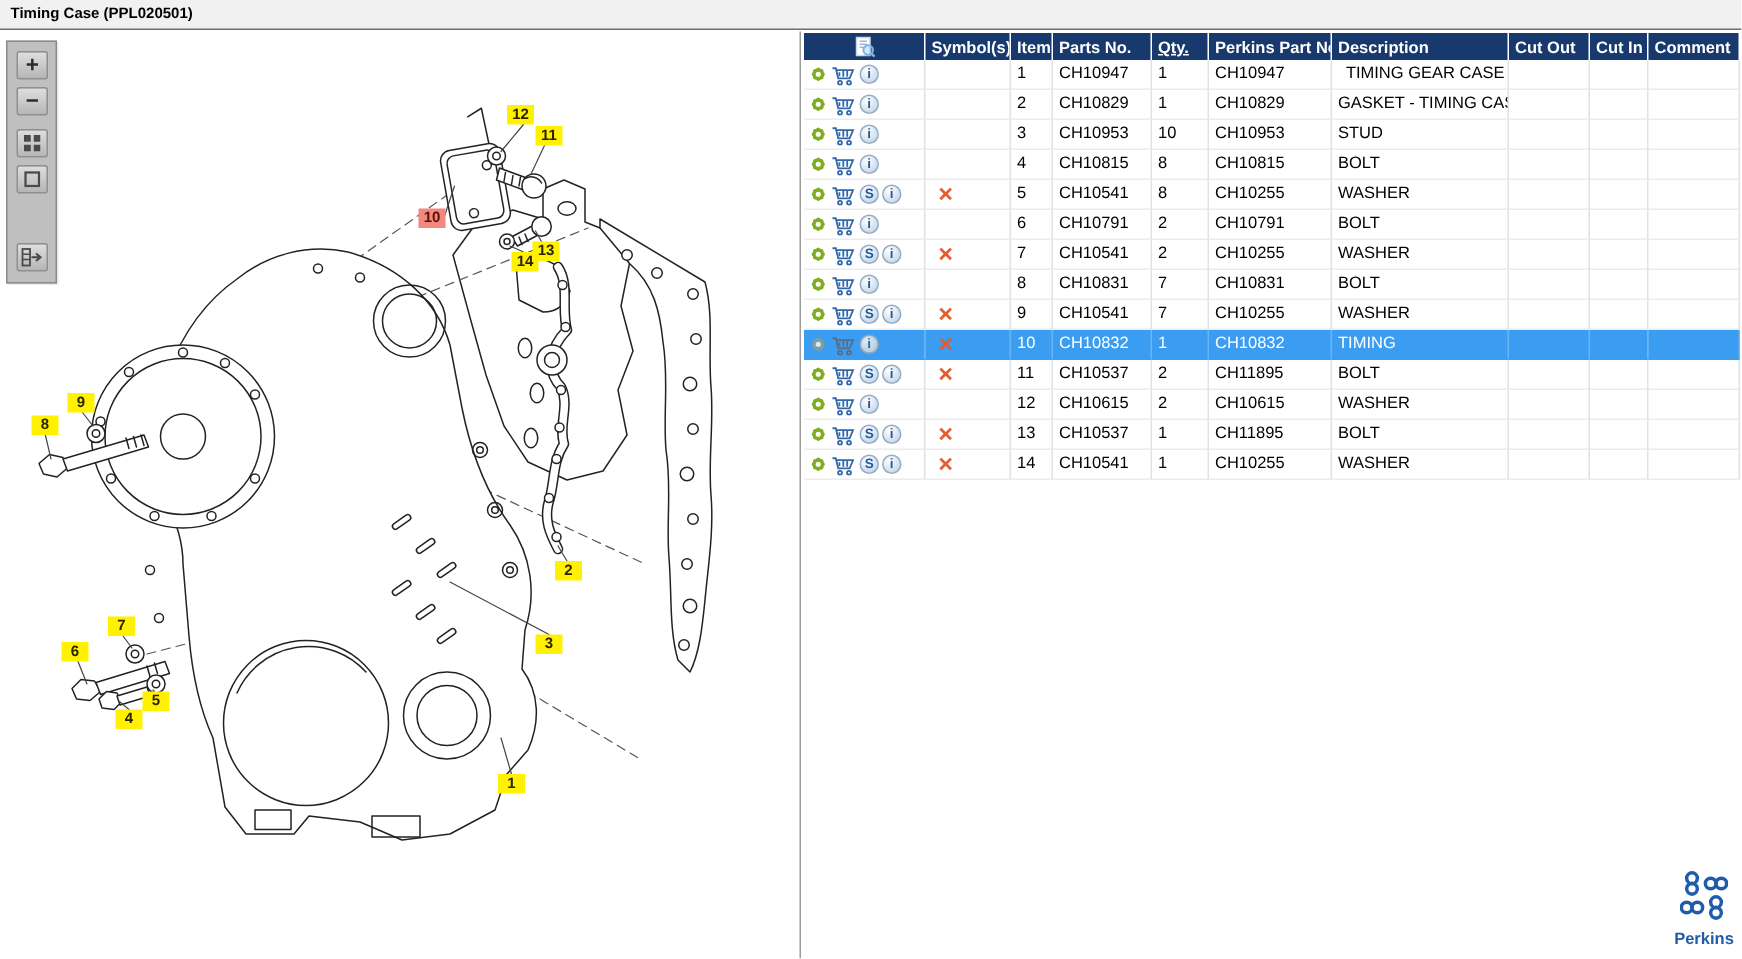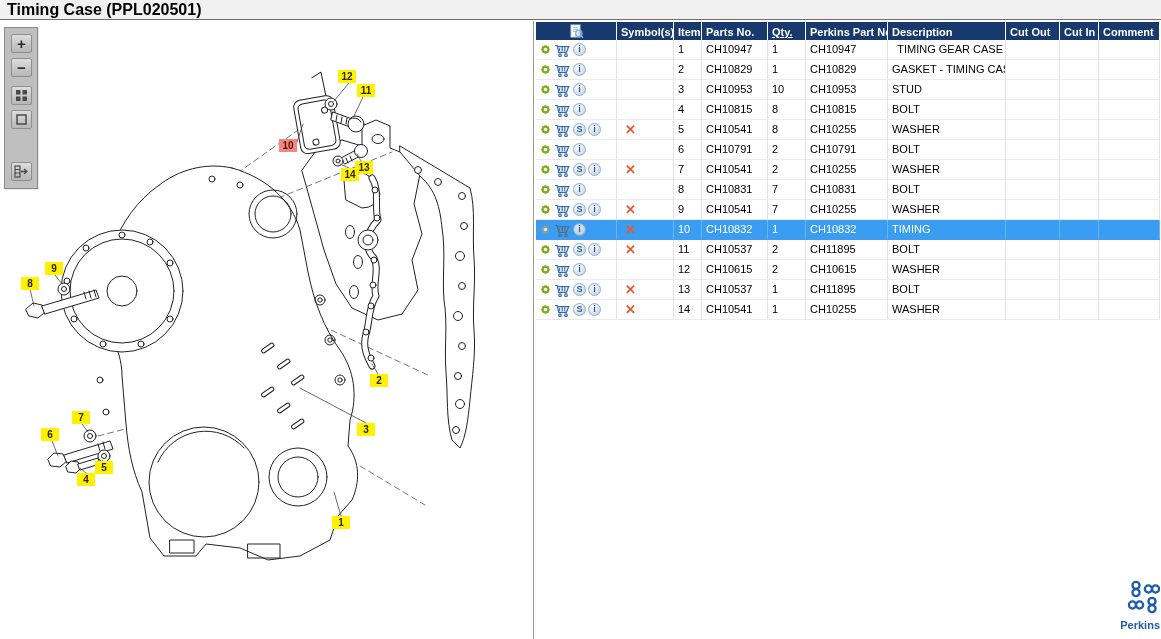--- a/index.html
+++ b/index.html
@@ -2,21 +2,21 @@
 <html><head>
 <meta charset="utf-8">
 <style>
   * { box-sizing: border-box; margin: 0; padding: 0; }
   html,body { width:1161px; height:639px; background:#fff; overflow:hidden;
               font-family:"Liberation Sans", sans-serif; position:relative; }
 
   
   .titlebar { position:absolute; left:0; top:0; width:1161px; height:20px;
               background:#F1F1F1; border-bottom:1px solid #6F6F6F;
-              font-size:16px; font-weight:bold; color:#000; line-height:19px;
+              font-size:10px; font-weight:bold; color:#000; line-height:19px;
               padding-left:7px; z-index:30; }
 
   
   .toolbar { position:absolute; left:4px; top:27px; width:34px; height:162px;
              background:#BFBFBF; border:1px solid #8A8A8A; z-index:20;
              box-shadow:1px 1px 0 #e8e8e8; }
   .tbtn { position:absolute; left:6px; width:21px; height:19px;
           background:linear-gradient(#DEDEDE,#B6B6B6); border:1px solid #8F8F8F;
           border-radius:2px; color:#2B2B2B; font-weight:bold; font-size:15px;
           line-height:16px; text-align:center; cursor:pointer;
@@ -48,21 +48,21 @@
                      border-right-color:#6AB6F5; border-bottom-color:#3B9DF1; }
   .trow.sel .icograph, .trow.sel .badge { filter:grayscale(85%) opacity(0.8); }
   .xmark { color:#E55B2D; font-weight:bold; font-size:13px; line-height:1; }
   .badge { width:13px; height:13px; border-radius:50%; flex:0 0 13px;
            background:radial-gradient(circle at 35% 28%, #FFFFFF 0%, #CBDAE9 75%);
            border:1px solid #93ADC6; color:#1D5C9F; font-size:9px; font-weight:bold;
            display:inline-flex; align-items:center; justify-content:center;
            line-height:1; cursor:pointer; }
 
   
-  .logo { position:absolute; left:1112px; top:580px; width:48px; text-align:right; z-index:10; }
+  .logo { position:absolute; left:1112px; top:580px; width:48px; text-align:center; z-index:10; }
   .logo .brand { font-size:11px; font-weight:bold; color:#1F5CA9; margin-top:1px; }
 </style>
 </head>
 <body>
 
 <div class="titlebar">Timing Case (PPL020501)</div>
 
 <div class="diagram" id="diagram">
   <svg width="533" height="639" viewBox="0 0 533 639">
     <g fill="none" stroke="#222" stroke-width="1" stroke-linejoin="round" stroke-linecap="round">

